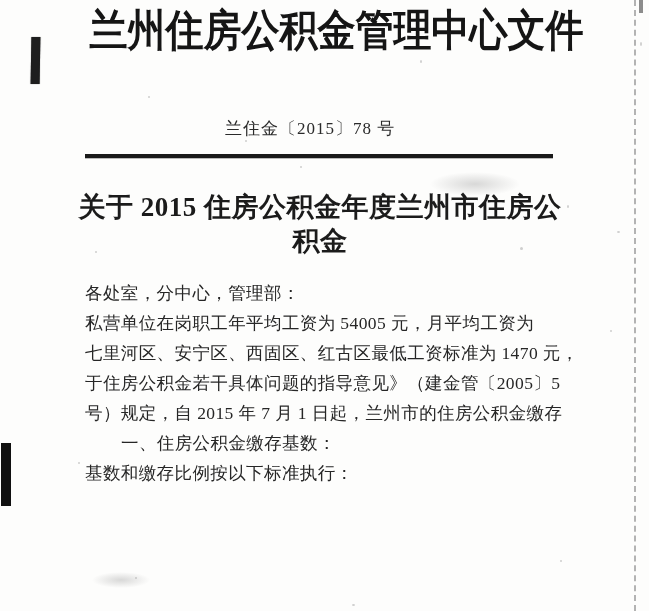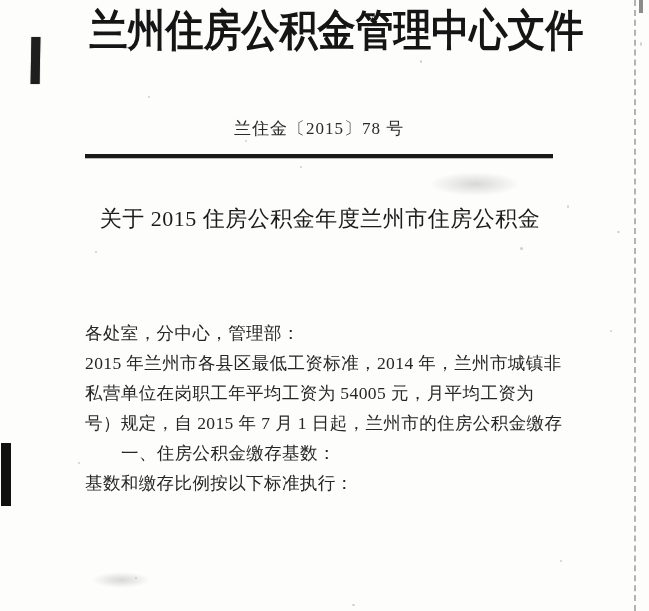--- a/index.html
+++ b/index.html
@@ -31,21 +31,21 @@
     transform: scaleY(1.14);
     transform-origin: top center;
     white-space: nowrap;
     color: #151515;
   }
 
   
   .doc-number {
     position: absolute;
     top: 117px;
-    left: 69px;
+    left: 60px;
     width: 500px;
     text-align: center;
     font-size: 17px;
     letter-spacing: 1px;
     color: #2a2a2a;
   }
 
   
   .divider-rule {
     position: absolute;
@@ -53,42 +53,41 @@
     left: 85px;
     width: 468px;
     height: 4px;
     background: #1a1a1a;
     box-shadow: 0 1px 0 rgba(60,60,60,.35);
   }
 
   
   .doc-title {
     position: absolute;
-    top: 202px;
+    top: 190px;
     left: 70px;
     width: 500px;
     text-align: center;
-    font-size: 22px;
-    font-weight: 400;
+    font-size: 27px;
+    font-weight: 700;
     line-height: 34px;
     letter-spacing: 0.5px;
     color: #1b1b1b;
   }
 
   
   .body-text {
     position: absolute;
     top: 278px;
     left: 85px;
     width: 486px;
     font-size: 17.5px;
     line-height: 30px;
     letter-spacing: 0.4px;
     color: #262626;
-    margin-top: 40px;
   }
   .body-line { white-space: nowrap; }
   .body-line.indent { padding-left: 36px; }
   .body-line.para-gap { margin-top: 4px; }
 
   
   .artifact { position: absolute; }
   .mark-top-left {
     left: 31px; top: 37px; width: 9px; height: 47px;
     background: #1e1e1e;
@@ -131,22 +130,23 @@
   <div class="doc-number">兰住金〔2015〕78 号</div>
 
   <div class="divider-rule"></div>
 
   <div class="doc-title">
     <div>关于 2015 住房公积金年度兰州市住房公积金</div>
   </div>
 
   <div class="body-text">
     <div class="body-line">各处室，分中心，管理部：</div>
-    <div class="body-line">2015 年兰州市各县区最低工资标准，2014 年，兰州市城镇非</div>
     <div class="body-line">私营单位在岗职工年平均工资为 54005 元，月平均工资为</div>
+    <div class="body-line">七里河区、安宁区、西固区、红古区最低工资标准为 1470 元，</div>
+    <div class="body-line">于住房公积金若干具体问题的指导意见》（建金管〔2005〕5</div>
     <div class="body-line">号）规定，自 2015 年 7 月 1 日起，兰州市的住房公积金缴存</div>
     <div class="body-line indent">一、住房公积金缴存基数：</div>
     <div class="body-line">基数和缴存比例按以下标准执行：</div>
   </div>
 
   <div class="artifact mark-top-left"></div>
   <div class="artifact mark-mid-left"></div>
   <div class="artifact edge-line-right"></div>
   <div class="artifact mark-top-right"></div>
   <div class="artifact smudge smudge-title"></div>

